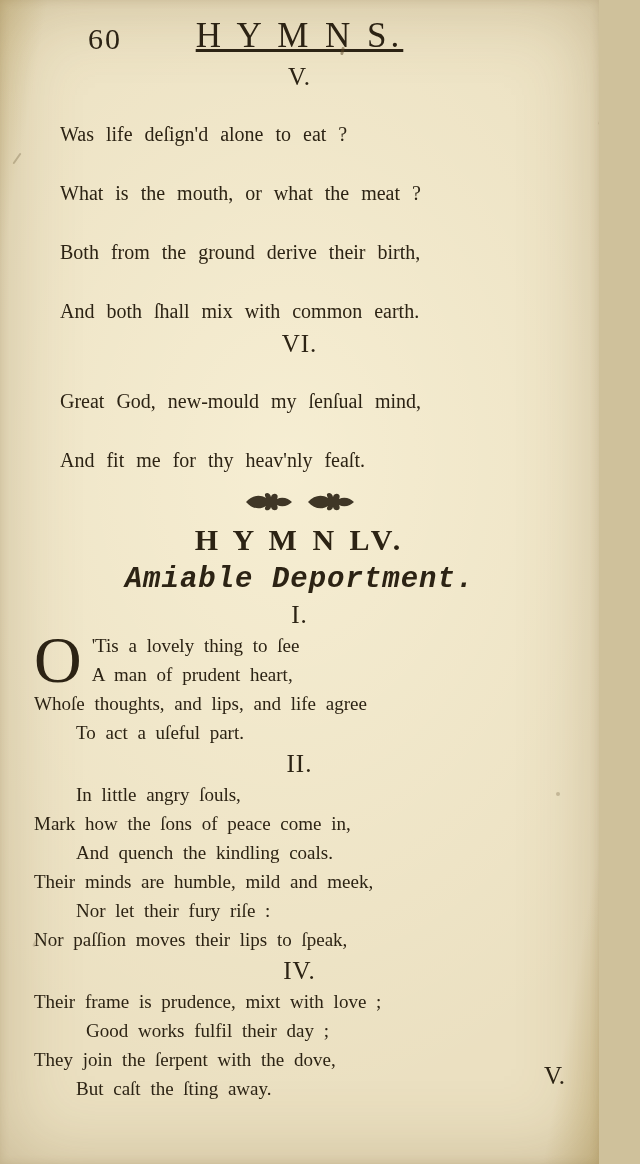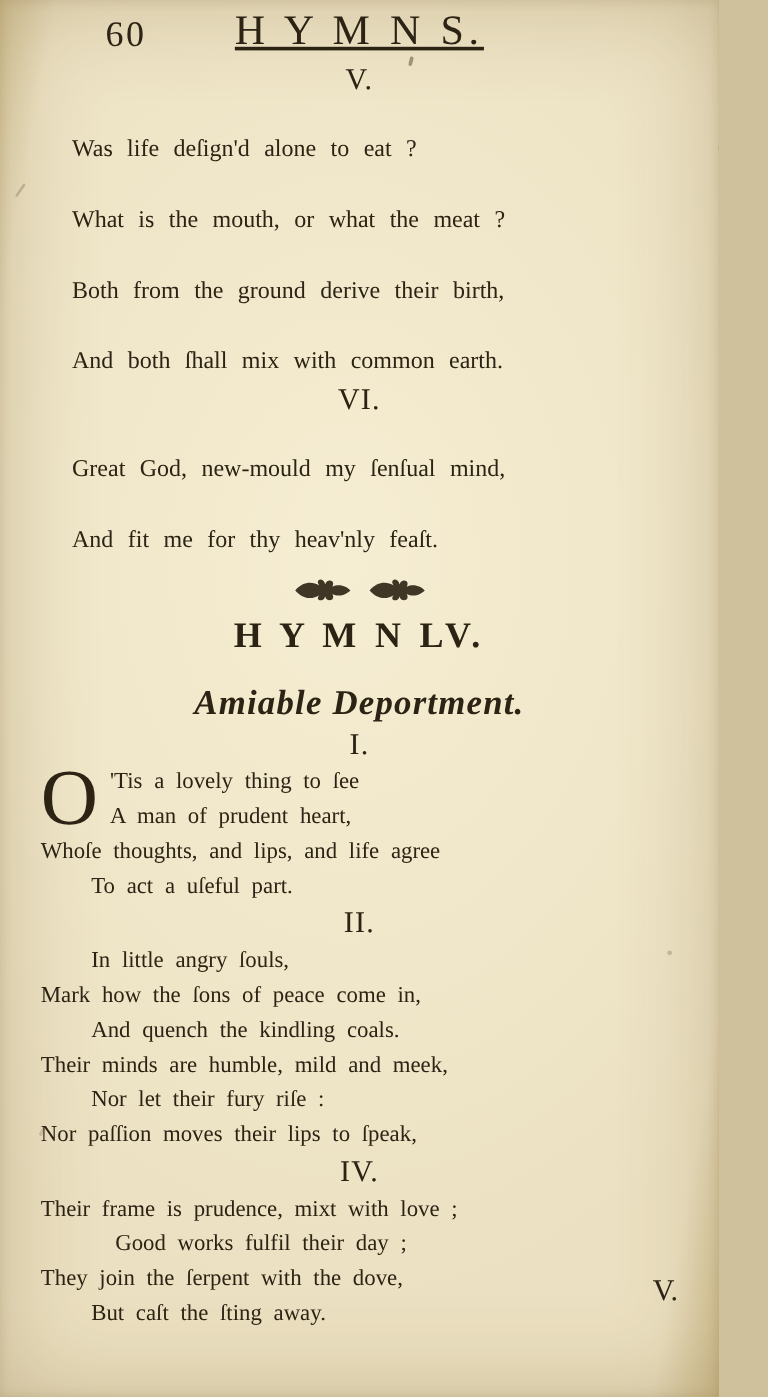--- a/index.html
+++ b/index.html
@@ -10,21 +10,21 @@
   }
   .page {
     position:relative;
     width:599px; height:1164px;
     overflow:hidden;
     color:var(--ink,#2c2314);
     background:
       radial-gradient(ellipse 120% 85% at 48% 40%, rgba(255,249,225,.55), rgba(255,249,225,0) 65%),
       linear-gradient(100deg, #d9c99c 0%, var(--paper,#ebe0c1) 6%, var(--paper,#ebe0c1) 93%, #d5c495 100%);
     box-shadow: inset 0 0 80px rgba(120,94,42,.30), inset 0 0 10px rgba(120,94,42,.18);
-    padding-top:6px;
+    padding-top:16px;
   }
 
   .running-head { position:relative; height:44px; }
   .page-number {
     position:absolute; left:88px; top:6px;
     font-size:30px; letter-spacing:2px;
   }
   .running-title {
     display:block; text-align:center;
     font-size:35px; letter-spacing:4px;text-decoration:underline;
@@ -45,37 +45,38 @@
     margin-top:28px;
   }
 
   .line55 {
     padding-left:34px;
     font-size:19px; line-height:29px;
     word-spacing:5px;
     white-space:nowrap;
   }
   .line55.indent { padding-left:76px; }
-  .line55.indent2 { padding-left:86px;margin-left:10px; }
+  .line55.indent2 { padding-left:86px; }
 
   .ornament { text-align:center; margin:14px 0 6px; height:24px; }
   .ornament svg { color:var(--ink,#2c2314); opacity:.9; }
 
   .hymn-heading {
     text-align:center;
     font-size:30px; line-height:36px;
     letter-spacing:4px;
     margin-top:8px;
   }
   .hymn-title {
     text-align:center;
     font-style:italic;
     font-size:29px; line-height:36px;
     letter-spacing:1px;
-    margin-top:20px;
+    margin-top:4px;
+    font-family:Liberation Mono, monospace;
   }
 
   .dropcap-block { padding-left:34px; overflow:hidden; }
   .dropcap {
     float:left;
     font-size:66px; line-height:52px;
     margin:3px 10px 0 0;
   }
   .dropcap-block .line55 { padding-left:0; }
   .dropcap-block .line55.hang { padding-left:8px; }

